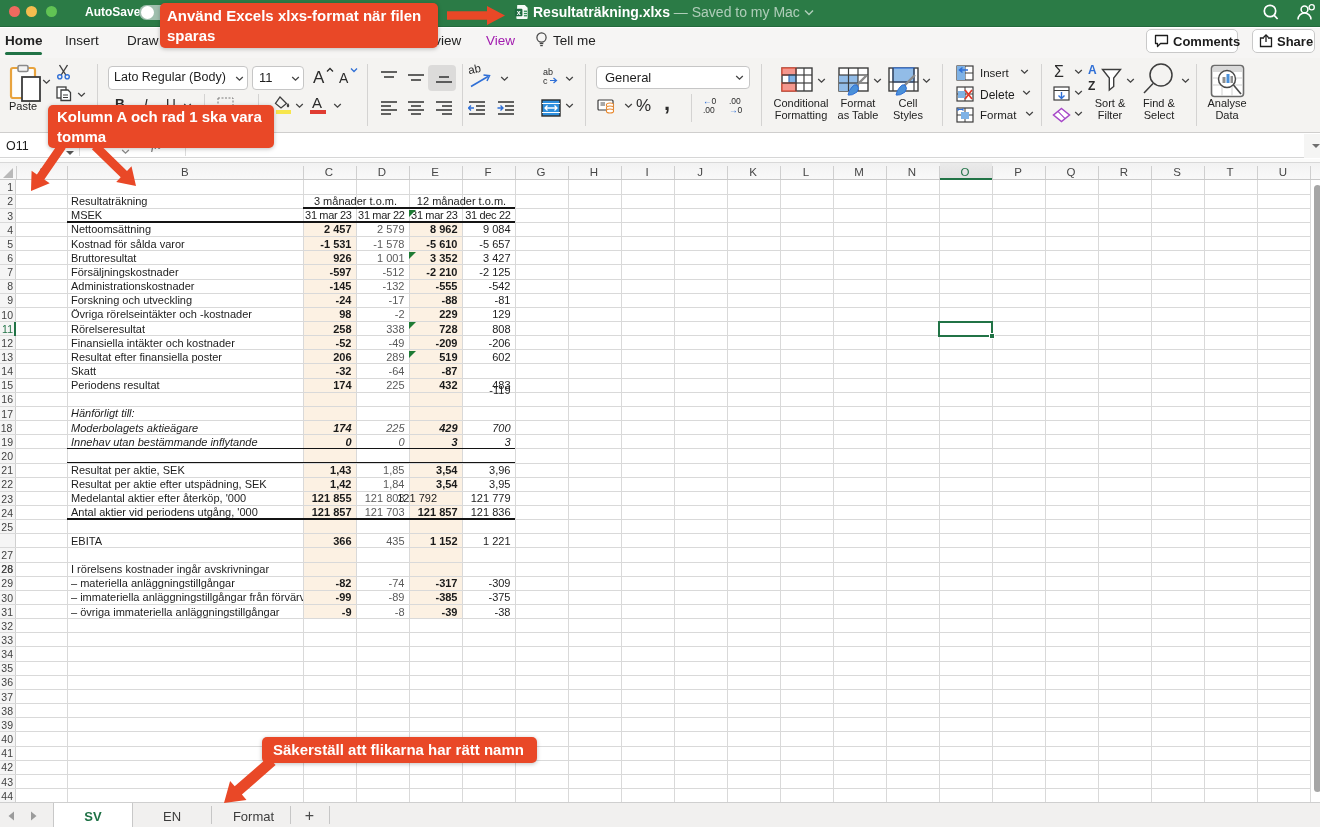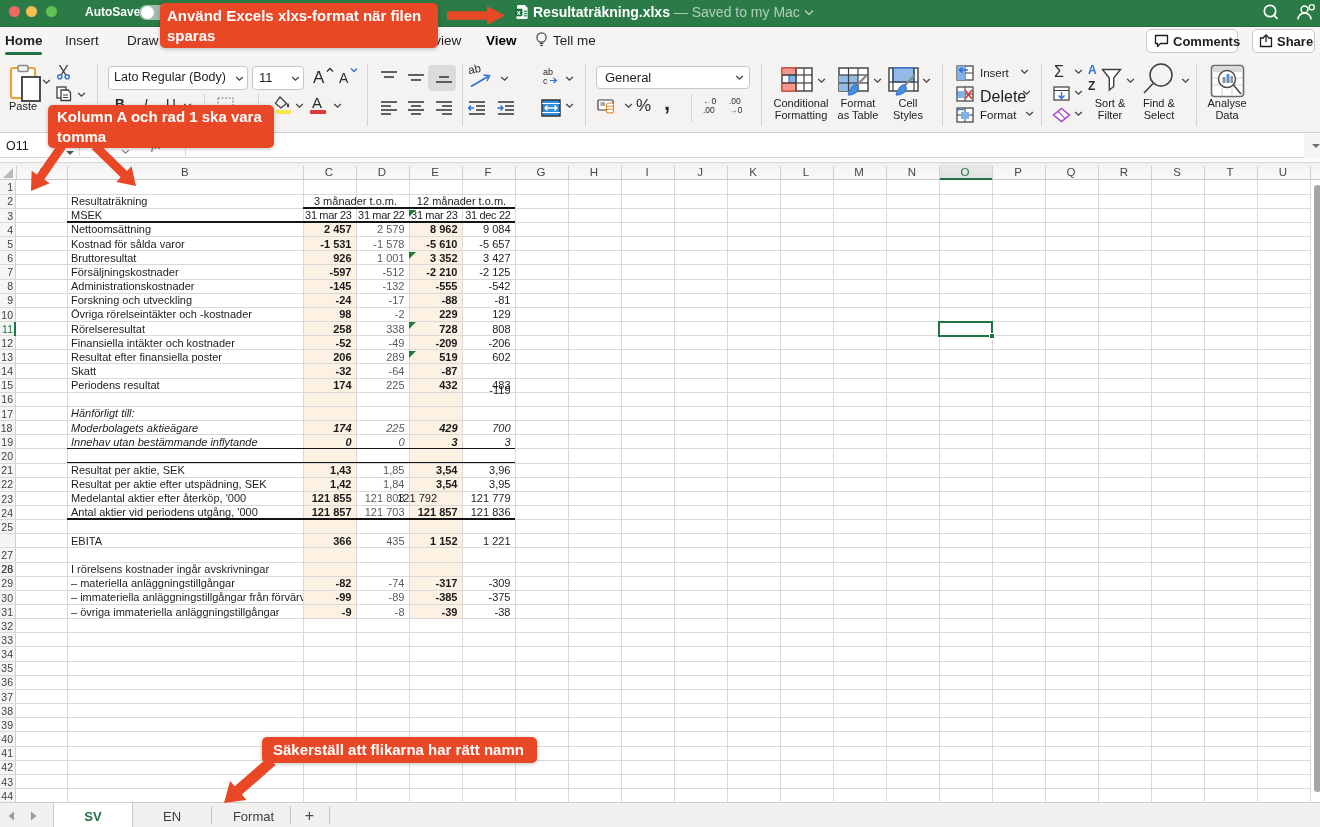--- a/index.html
+++ b/index.html
@@ -39,21 +39,21 @@
 <circle cx="16.7" cy="4.2" r="2.6" stroke="#fff" stroke-width="1.3" fill="none"></circle>
   </svg>
 <div class="abs" style="left:0;top:27.5px;width:1320px;height:30.5px;background:#f6f5f4;"></div>
 <div class="abs" style="left:5px;top:33px;font-size:13.5px;color:#222;font-weight:700;">Home</div>
 <div class="abs" style="left:65px;top:33px;font-size:13.5px;color:#222;">Insert</div>
 <div class="abs" style="left:127px;top:33px;font-size:13.5px;color:#222;">Draw</div>
 <div class="abs" style="left:188px;top:33px;font-size:13.5px;color:#222;">Page Layout</div>
 <div class="abs" style="left:290px;top:33px;font-size:13.5px;color:#222;">Formulas</div>
 <div class="abs" style="left:370px;top:33px;font-size:13.5px;color:#222;">Data</div>
 <div class="abs" style="left:417px;top:33px;font-size:13.5px;color:#222;">Review</div>
-<div class="abs" style="left:486px;top:33px;font-size:13.5px;color:#000000;font-weight:bold;">View</div>
+<div class="abs" style="left:486px;top:33px;font-size:13.5px;color:#a21caf;">View</div>
 <div class="abs" style="left:5px;top:52.4px;width:37px;height:2.6px;border-radius:1.5px;background:#217346;"></div>
 <svg class="abs" style="left:534px;top:31px;" width="15" height="17" viewBox="0 0 15 17">
 <circle cx="7.5" cy="6.5" r="4.6" stroke="#444" stroke-width="1.2" fill="none"></circle>
 <line x1="5.7" y1="12.6" x2="9.3" y2="12.6" stroke="#444" stroke-width="1.2"></line>
 <line x1="6.2" y1="14.6" x2="8.8" y2="14.6" stroke="#444" stroke-width="1.2"></line>
   </svg>
 <div class="abs" style="left:553px;top:33px;font-size:13.5px;color:#222;">Tell me</div>
 <div class="abs" style="left:1146px;top:29px;width:92px;height:24px;background:#fff;border:1px solid #c9c9c9;border-radius:5px;"></div>
 <svg class="abs" style="left:1154px;top:34px;" width="15" height="14" viewBox="0 0 15 14">
 <path d="M1.5 1.5 h12 v8 h-7 l-3 3 v-3 h-2 z" stroke="#1d1d1d" stroke-width="1.3" fill="none" stroke-linejoin="round"></path>
@@ -290,21 +290,21 @@
 <svg class="abs" style="left:1020px;top:69px;" width="9" height="6" viewBox="0 0 9 6">
     <path d="M1.2 1 L4.5 4.2 L7.8 1" stroke="#444" stroke-width="1.3" fill="none"></path>
   </svg>
 <svg class="abs" style="left:956px;top:86px;" width="19" height="17" viewBox="0 0 19 17">
 <rect x="1" y="1" width="16" height="14" fill="#fff" stroke="#3d3d3d" stroke-width="1.2"></rect>
 <line x1="1" y1="8" x2="17" y2="8" stroke="#3d3d3d" stroke-width="1"></line>
 <line x1="9" y1="1" x2="9" y2="15" stroke="#3d3d3d" stroke-width="1"></line>
     <rect x="2" y="5" width="7" height="7" fill="#7fb2e5"></rect>
     <path d="M9 4 L16 13 M16 4 L9 13" stroke="#e0392b" stroke-width="1.7"></path>
   </svg>
-<div class="abs" style="left:980px;top:88px;font-size:16px;color:#1d1d1d;">Delete</div>
+<div class="abs" style="left:980px;top:88px;font-size:12px;color:#1d1d1d;">Delete</div>
 <svg class="abs" style="left:1022px;top:90px;" width="9" height="6" viewBox="0 0 9 6">
     <path d="M1.2 1 L4.5 4.2 L7.8 1" stroke="#444" stroke-width="1.3" fill="none"></path>
   </svg>
 <svg class="abs" style="left:956px;top:107px;" width="19" height="17" viewBox="0 0 19 17">
 <rect x="1" y="1" width="16" height="14" fill="#fff" stroke="#3d3d3d" stroke-width="1.2"></rect>
 <line x1="1" y1="8" x2="17" y2="8" stroke="#3d3d3d" stroke-width="1"></line>
 <line x1="9" y1="1" x2="9" y2="15" stroke="#3d3d3d" stroke-width="1"></line>
     <rect x="5" y="5" width="8" height="7" fill="#7fb2e5"></rect>
     <path d="M2 2.5 h5 M2 1 v3 M7 1 v3" stroke="#2f6fd6" stroke-width="1"></path>
   </svg>

